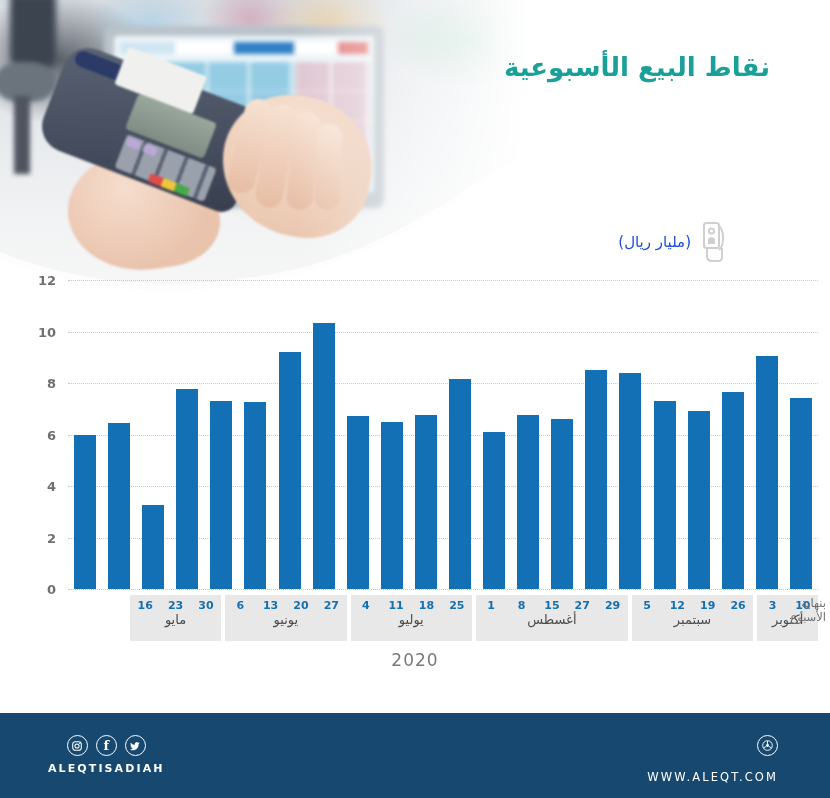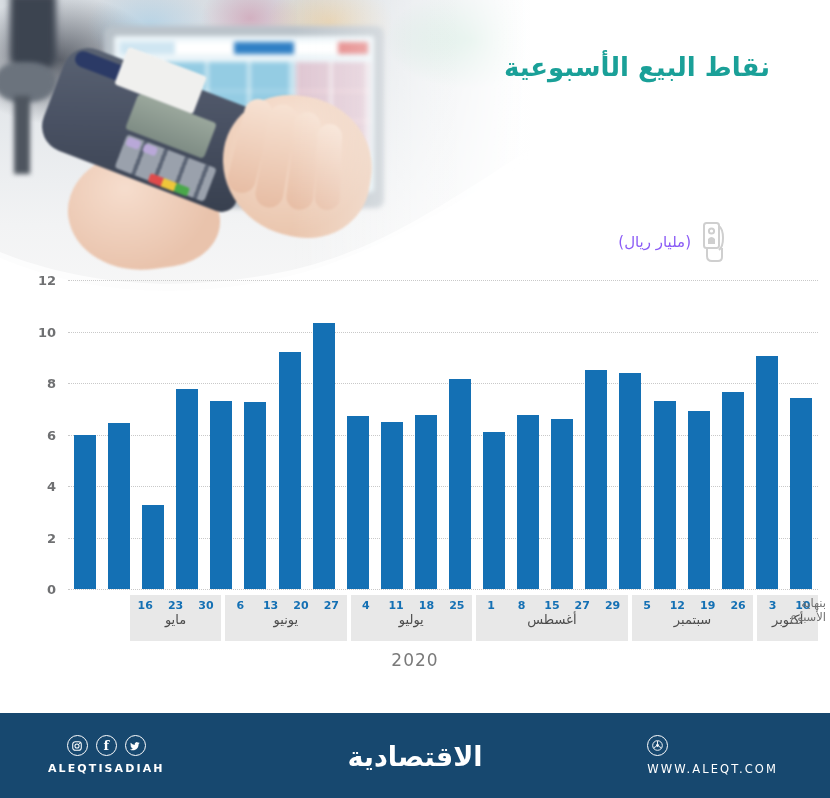--- a/index.html
+++ b/index.html
@@ -134,21 +134,21 @@
     direction: rtl;
     letter-spacing: .2px;
   }
 
   
   .unit-wrap {
     position: absolute; right: 105px; top: 222px;
     display: flex; align-items: center; gap: 8px;
     direction: rtl;
   }
-  .unit-text { font-size: 15px; color: #8b5cf6; direction: rtl; }
+  .unit-text { font-size: 15px; color: #1d4ed8; direction: rtl; }
   .money-icon { width: 26px; height: 40px; }
 
   
   .chart {
     position: absolute; left: 0; top: 280px;
     width: 830px; height: 330px;
   }
   .yaxis {
     position: absolute; left: 0; top: 0; width: 68px; height: 310px;
   }
@@ -242,21 +242,21 @@
     color: #ffffff; font-size: 11px; letter-spacing: 2.1px; font-weight: 700;
   }
   .footer-logo {
     position: absolute; left: 0; right: 0; top: 28px;
     text-align: center;
     color: #ffffff; font-size: 27px; font-weight: bold;
     direction: rtl; letter-spacing: -1px;
   }
   .footer-right {
     position: absolute; right: 52px; top: 22px;
-    display: flex; flex-direction: column; align-items: flex-start; gap: 6px;
+    display: flex; flex-direction: column; align-items: flex-end; gap: 14px;
   }
   .globe {
     width: 21px; height: 21px; border-radius: 50%;
     border: 1.3px solid #ffffff;
     display: flex; align-items: center; justify-content: center;
     color: #ffffff; font-size: 12px;
   }
   .site-url { color: #ffffff; font-size: 11.5px; letter-spacing: 2.1px; font-weight: 500; }
 </style>
 </head>
@@ -495,21 +495,20 @@
           </div>
           <div class="social">
             <svg width="12" height="12" viewBox="0 0 14 14">
               <path d="M12.4 3.6c-.4.2-.9.35-1.3.4.5-.3.85-.75 1-1.3-.45.27-.95.46-1.47.56A2.3 2.3 0 0 0 6.7 5.4c0 .2.02.37.06.54A6.55 6.55 0 0 1 2 3.3a2.3 2.3 0 0 0 .71 3.07c-.37-.01-.73-.12-1.04-.28v.03c0 1.1.79 2.03 1.84 2.24-.19.05-.4.08-.61.08-.15 0-.3-.02-.43-.04a2.31 2.31 0 0 0 2.15 1.6A4.63 4.63 0 0 1 1 10.95a6.53 6.53 0 0 0 3.54 1.04c4.24 0 6.56-3.52 6.56-6.57v-.3c.45-.33.84-.74 1.15-1.2z" fill="#fff"></path>
             </svg>
           </div>
         </div>
       <div class="brand-small">ALEQTISADIAH</div>
     </div>
 
-    <div class="footer-logo">الاقتصادية</div>
 
     <div class="footer-right">
       <div class="globe">
         <svg width="13" height="13" viewBox="0 0 14 14">
           <circle cx="7" cy="7" r="5.2" fill="none" stroke="#fff" stroke-width="1"></circle>
           <circle cx="7" cy="7" r="1.6" fill="#fff"></circle>
           <path d="M7 5.4 L7 2.2 M8.5 8 L11.3 9.6 M5.5 8 L2.7 9.6" stroke="#fff" stroke-width="1" fill="none"></path>
         </svg>
       </div>
       <div class="site-url">WWW.ALEQT.COM</div>

